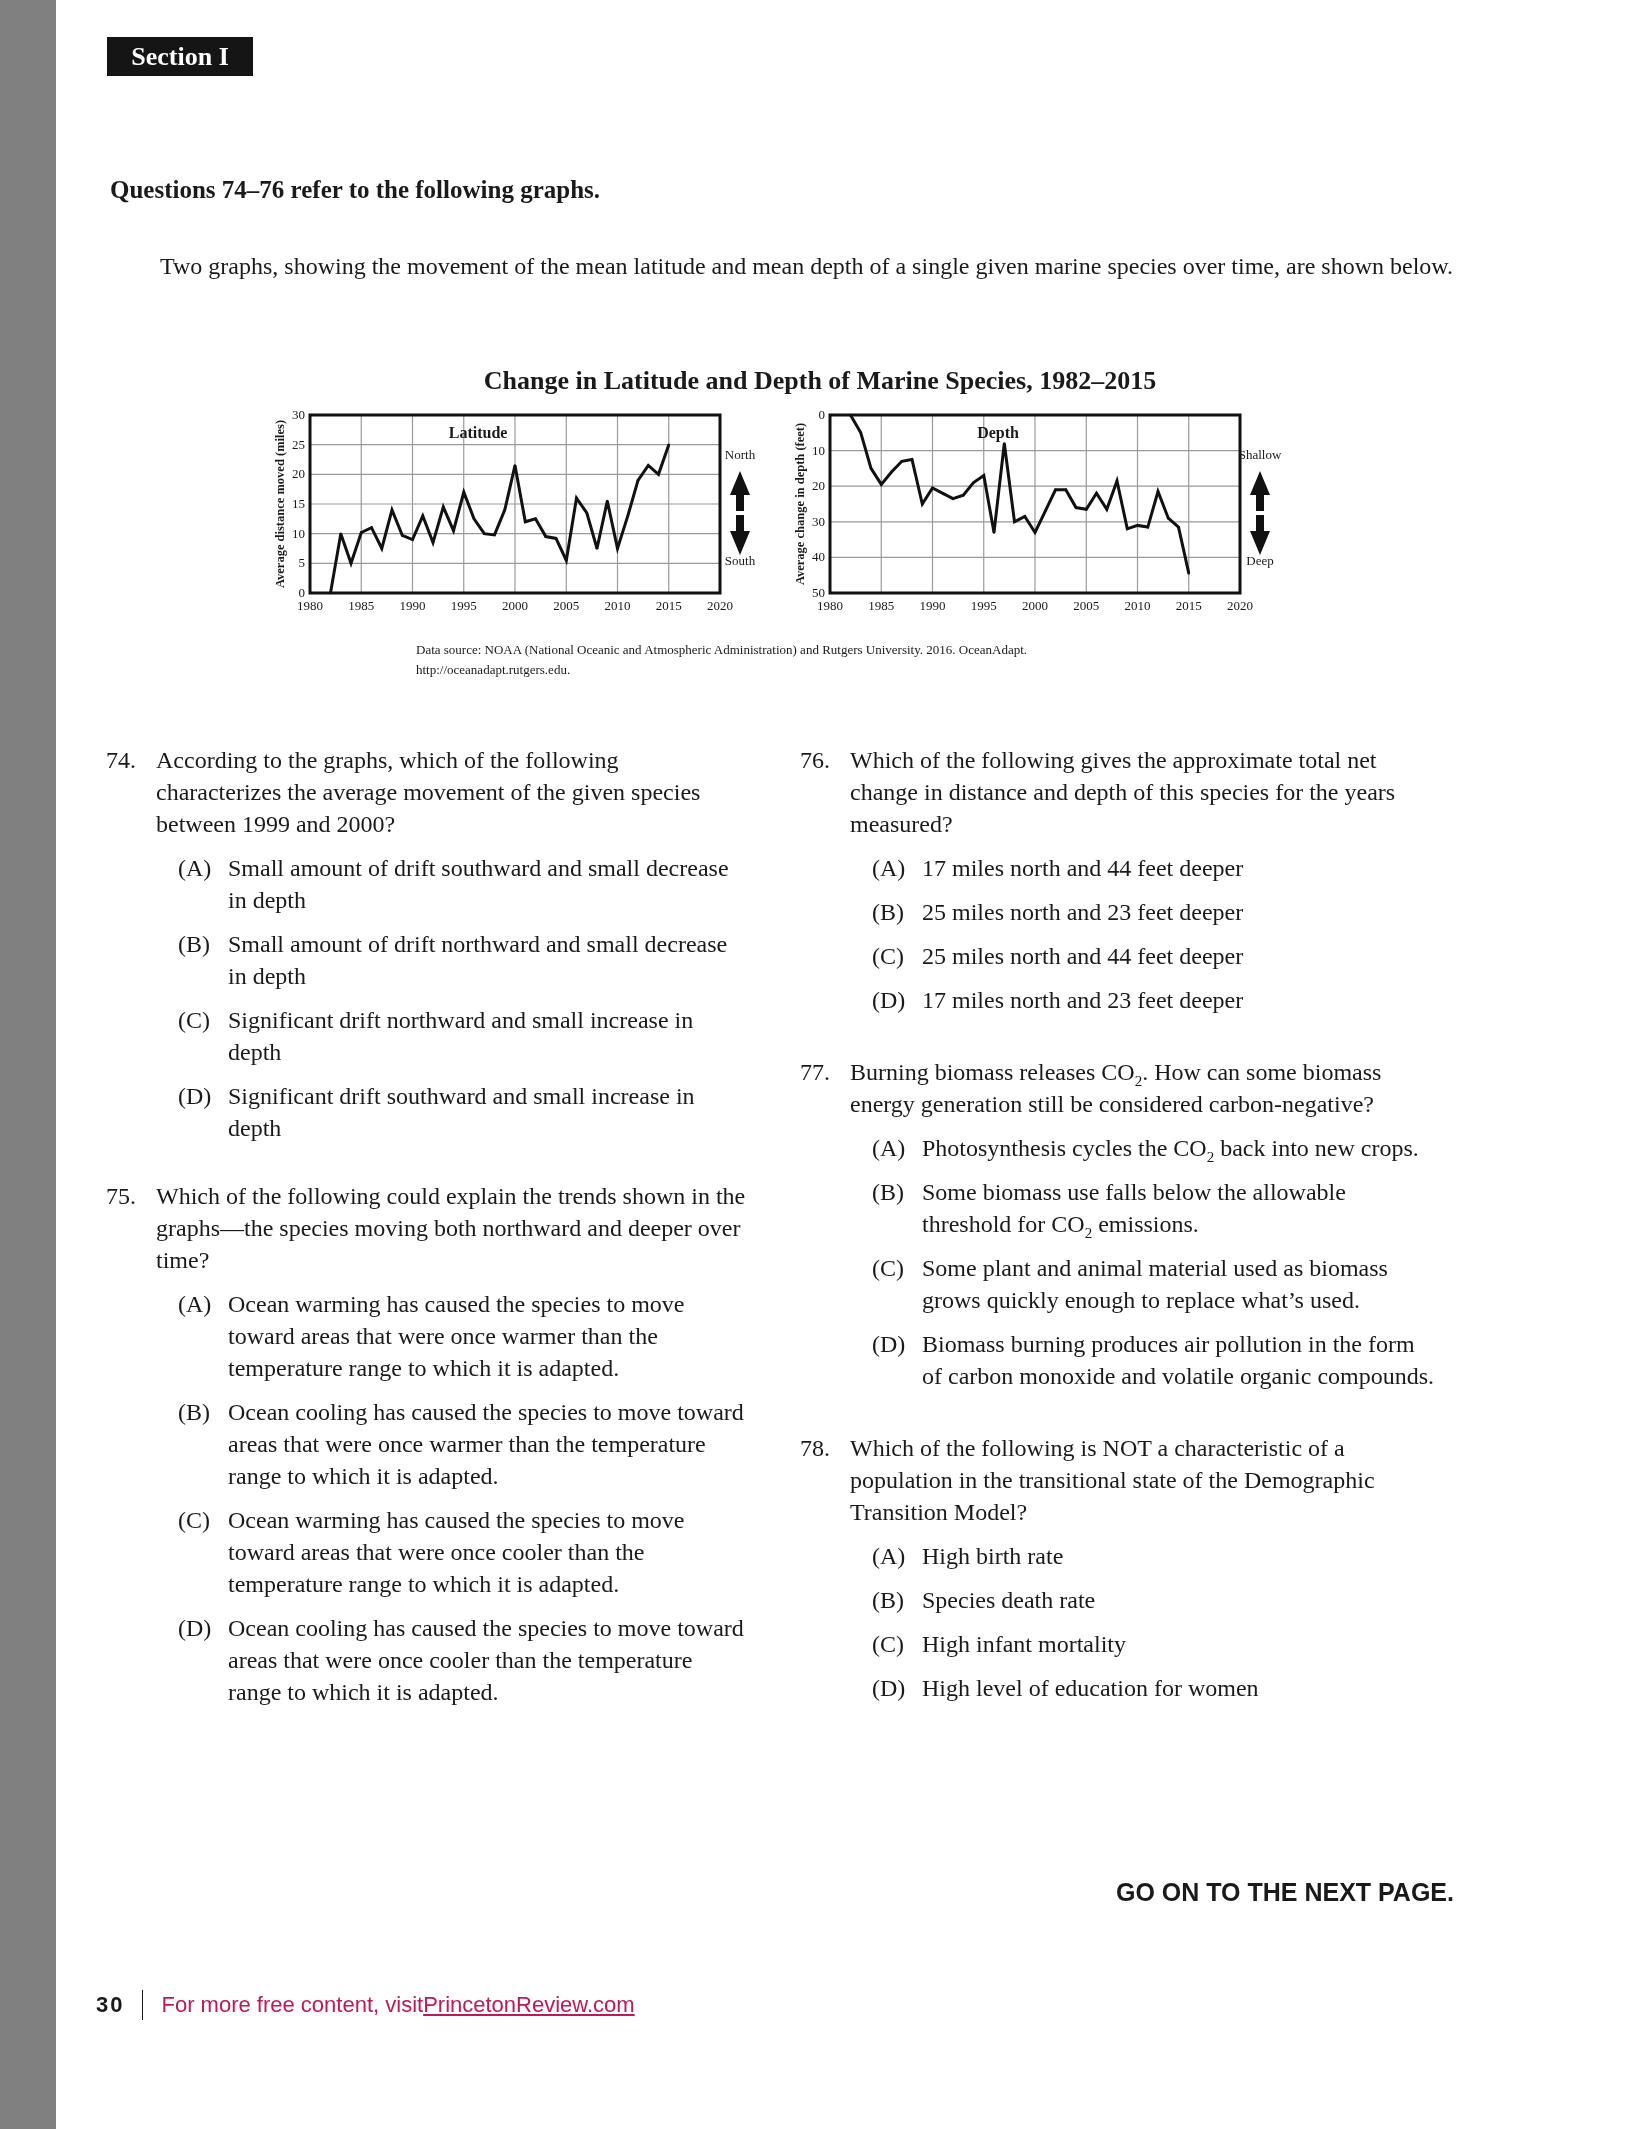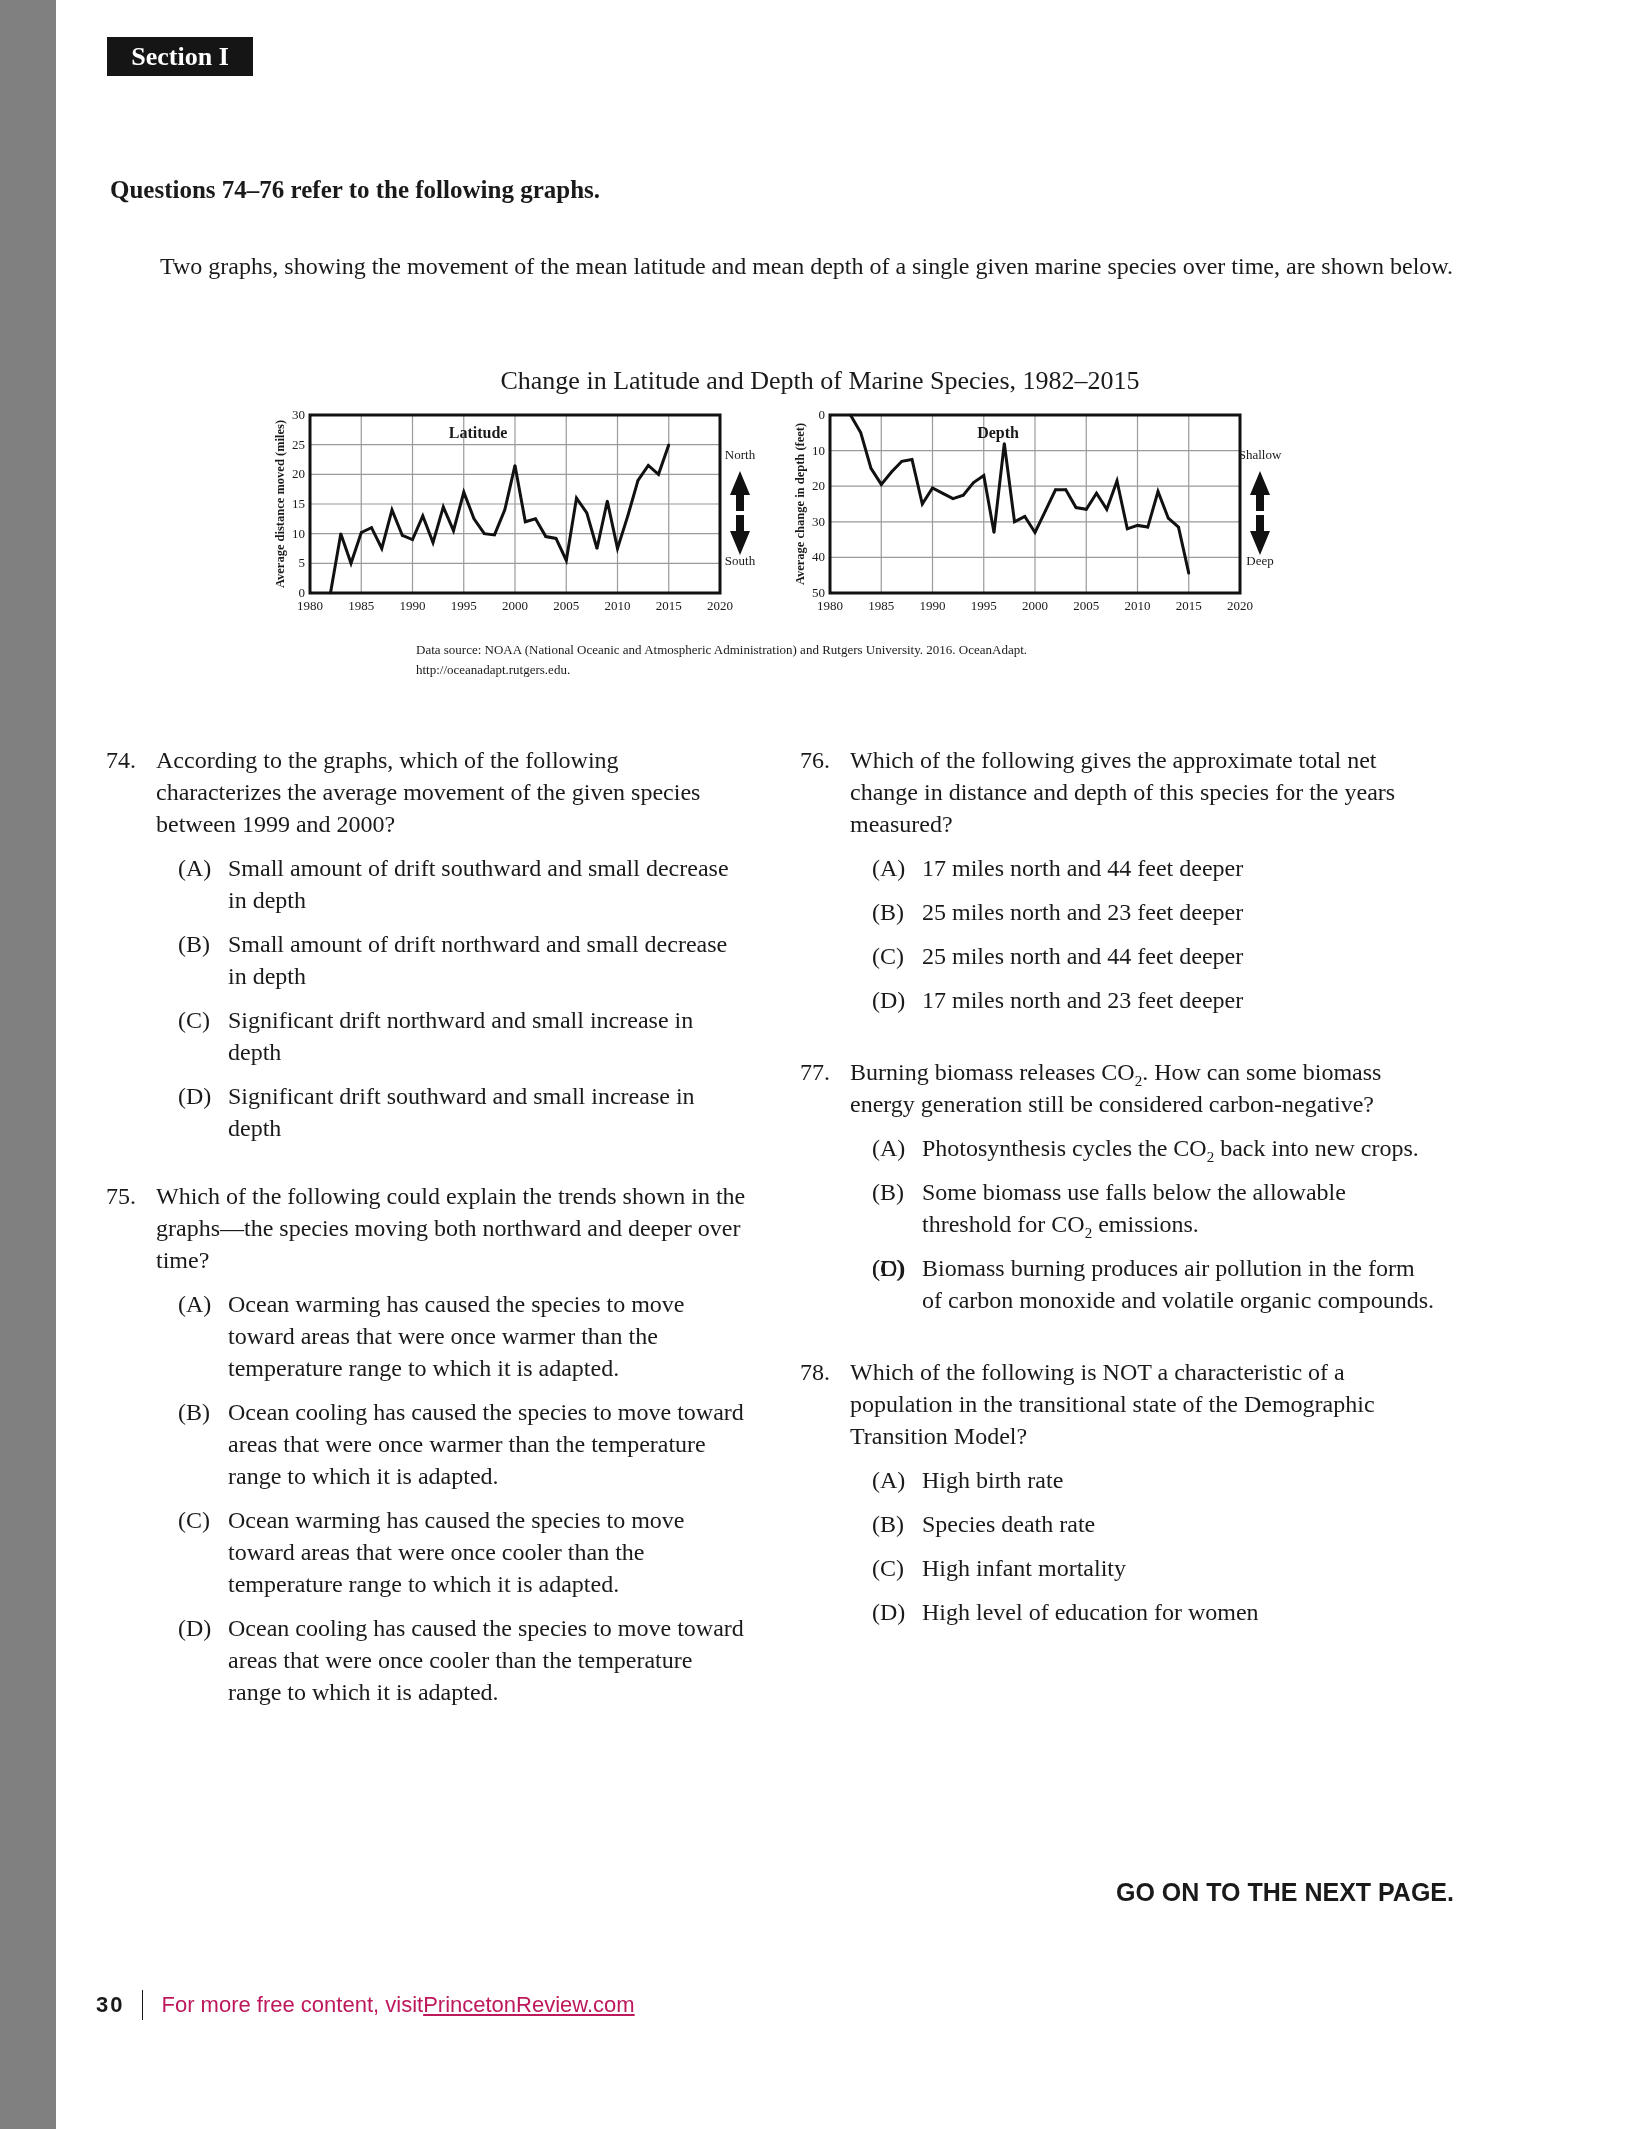--- a/index.html
+++ b/index.html
@@ -3,21 +3,21 @@
 <meta charset="utf-8">
 <style>
   html, body { margin:0; padding:0; }
   body { width:1640px; height:2129px; background:#ffffff; position:relative; overflow:hidden;
          font-family:"Liberation Serif", "DejaVu Serif", serif; color:#1a1a1a; }
   .gray-bar { position:absolute; left:0; top:0; width:56px; height:2129px; background:#808080; }
   .section-badge { position:absolute; left:107px; top:37px; width:146px; height:39px; background:#151515; color:#fff;
          font-weight:bold; font-size:26px; line-height:39px; text-align:center; }
   .q-header { position:absolute; left:110px; top:176px; font-size:25px; font-weight:bold; }
   .intro { position:absolute; left:160px; top:250px; width:1310px; font-size:24px; line-height:32px; }
-  .chart-title { position:absolute; left:0; width:1640px; top:366px; text-align:center; font-size:26px; font-weight:normal; }
+  .chart-title { position:absolute; left:0; width:1640px; top:366px; text-align:center; font-size:26px; font-weight:bold; }
   svg.charts { position:absolute; left:270px; top:400px; width:1050px; height:230px; overflow:visible; }
   .tick { font-size:13px; fill:#1a1a1a; font-family:"Liberation Serif", serif; }
   .side-lbl { font-size:13px; fill:#1a1a1a; font-family:"Liberation Serif", serif; }
   .axis-title { font-size:12.5px; font-weight:bold; fill:#1a1a1a; font-family:"Liberation Serif", serif; }
   .inner-title { font-size:16px; font-weight:bold; fill:#1a1a1a; font-family:"Liberation Serif", serif; }
   .source { position:absolute; left:416px; top:640px; font-size:13px; line-height:20px; }
   .col { position:absolute; width:640px; font-size:24px; line-height:32px; }
   .col.left { left:106px; top:730px; }
   .col.right { left:800px; top:730px; }
   .question { position:relative; margin-bottom:32px;margin-top:14px; }
@@ -250,21 +250,21 @@
   </div>
 
   <div class="question" style="margin-top:40px;">
     <div class="q-stem">
       <span class="q-num">77.</span>
       <span>Burning biomass releases CO</span><sub>2</sub><span>. How can some biomass energy generation still be considered carbon-negative?</span>
     </div>
     <div class="choices">
       <div class="choice"><span class="letter">(A)</span><span>Photosynthesis cycles the CO</span><sub>2</sub><span> back into new crops.</span></div>
       <div class="choice"><span class="letter">(B)</span><span>Some biomass use falls below the allowable threshold for CO</span><sub>2</sub><span> emissions.</span></div>
-      <div class="choice"><span class="letter">(C)</span></div>
+      <div class="choice"><span class="letter">(C)</span><span>Some plant and animal material used as biomass grows quickly enough to replace what’s used.</span></div>
       <div class="choice"><span class="letter">(D)</span><span>Biomass burning produces air pollution in the form of carbon monoxide and volatile organic compounds.</span></div>
     </div>
   </div>
 
   <div class="question" style="margin-top:40px;">
     <div class="q-stem">
       <span class="q-num">78.</span>
       <span>Which of the following is NOT a characteristic of a population in the transitional state of the Demographic Transition Model?</span>
     </div>
     <div class="choices">

